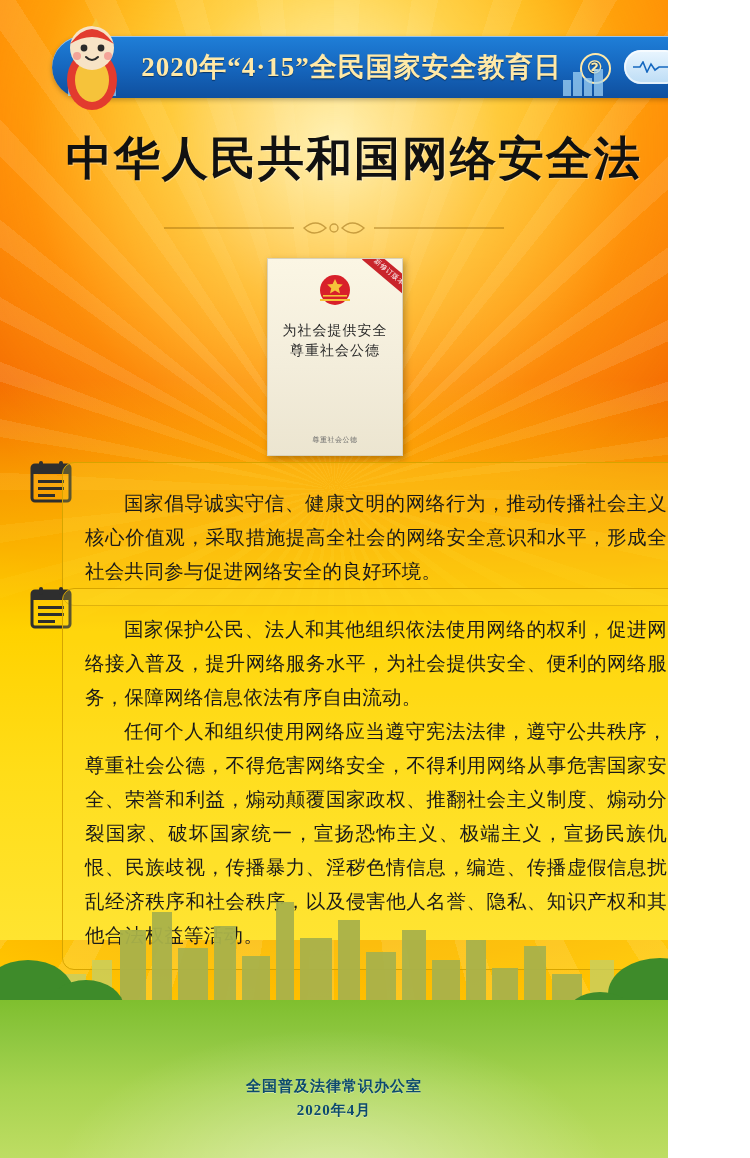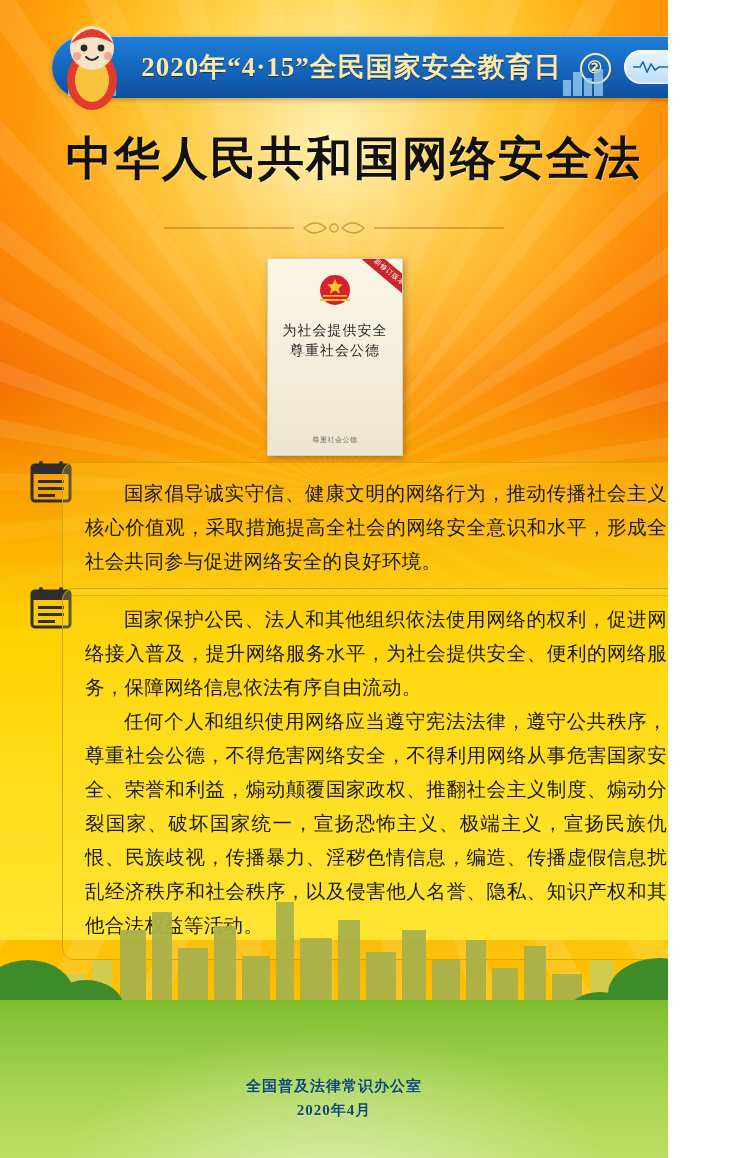--- a/index.html
+++ b/index.html
@@ -213,21 +213,21 @@
   }
   
   .card {
     position: absolute;
     left: 62px;
     width: 626px;
     border: 1px solid #d6a400;
     border-radius: 12px;
     background: rgba(255, 228, 60, 0.22);
     box-sizing: border-box;
-    padding: 14px 20px 16px 22px;
+    padding: 24px 20px 16px 22px;
   }
   .card p {
     margin: 0;
     font-family: "Liberation Serif", serif;
     font-size: 19.5px;
     line-height: 34px;
     color: #1a1a1a;
     text-indent: 2em;
     text-align: justify;
     letter-spacing: .3px;

